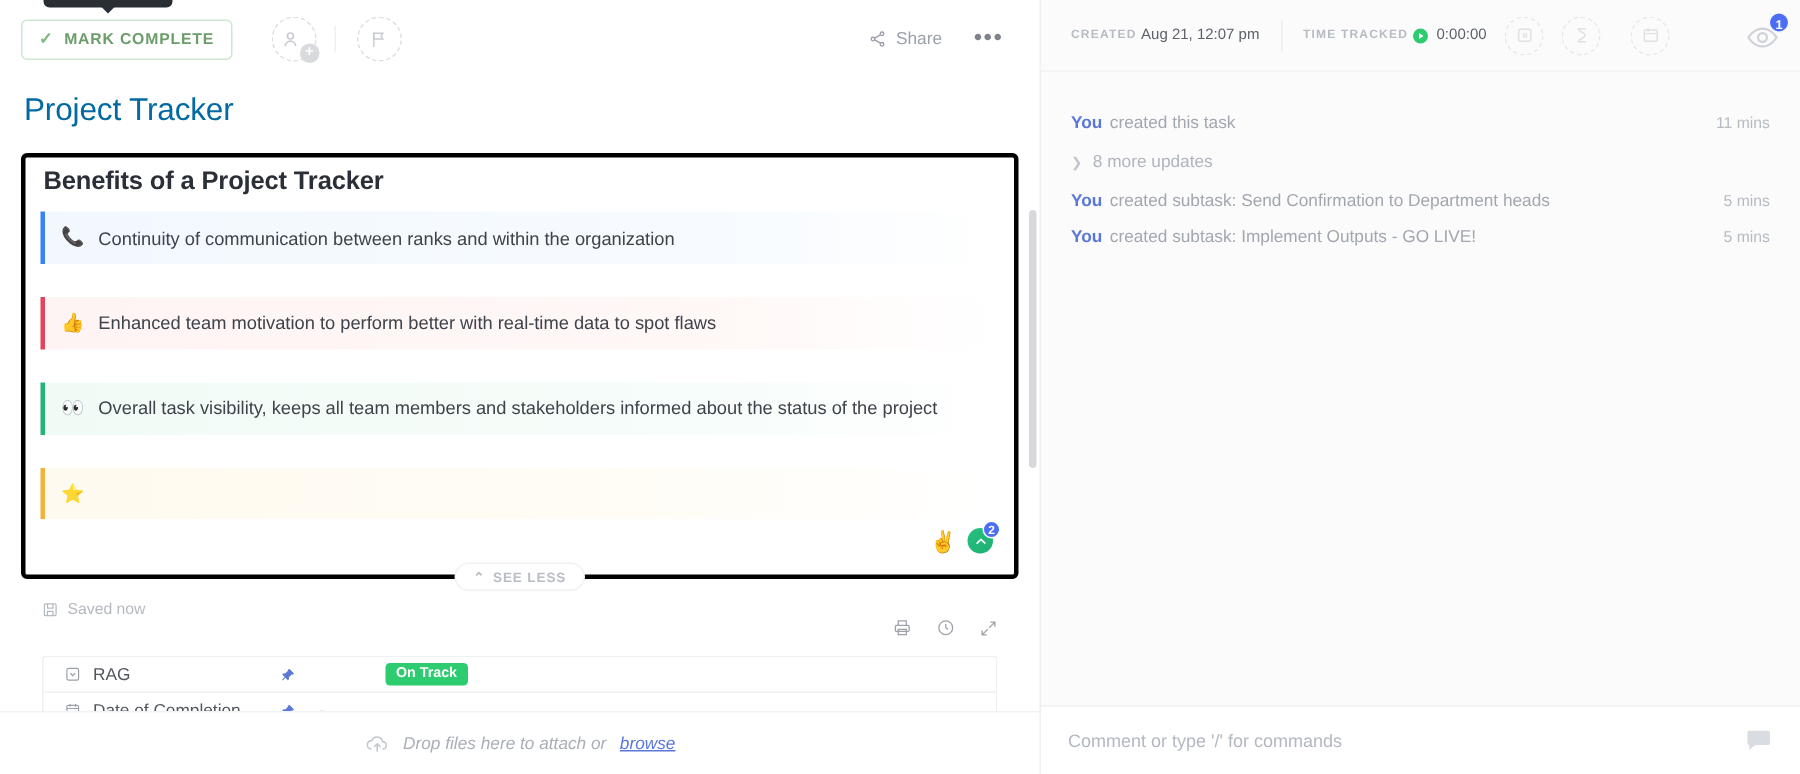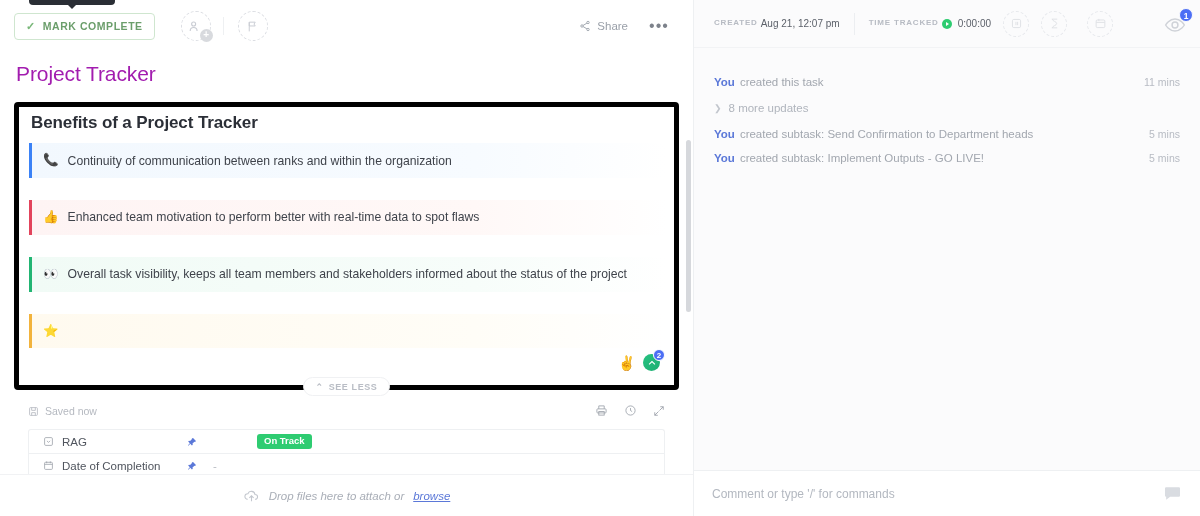--- a/index.html
+++ b/index.html
@@ -91,27 +91,27 @@
     content: ""; position: absolute;
     left: 50%; bottom: -4px; transform: translateX(-50%);
     border-left: 5px solid transparent;
     border-right: 5px solid transparent;
     border-top: 5px solid #2a2e35;
   }
 
   
   #task-body { padding: 8px 14px 0 14px; }
   #task-title {
-    font-size: 21px; font-weight: 400; color: #a21caf;
+    font-size: 21px; font-weight: 400; color: #0369a1;
     letter-spacing: -.1px;
     padding: 2px 2px 6px 2px;
   }
 
   #description-card {
-    border: 5px solid #000000;
+    border: 3px solid #000000;
     border-radius: 4px;
     margin-top: 10px;
     position: relative;
     padding: 0 0 14px 0;
   }
   #desc-heading {
     font-size: 17px; font-weight: 700; color: #2b2f37;
     padding: 6px 12px 10px 12px;
     letter-spacing: -.1px;
   }
@@ -159,23 +159,23 @@
     display: flex; align-items: center; gap: 5px;
     height: 19px; padding: 0 12px;
     border: 1px solid #f0f1f3; border-radius: 11px;
     background: #fff; color: #b9bdc5;
     font-size: 9px; font-weight: 700; letter-spacing: .6px;
     cursor: pointer;
   }
 
   
   #saved-bar {
-    display: flex; align-items: flex-end;
+    display: flex; align-items: flex-start;
     padding: 14px 14px 0 14px;
-    color: #b5b9c0; font-size: 10.5px;
+    color: #b5b9c0; font-size: 10.5px; flex-direction: column;
   }
   #saved-bar .saved-left { display: flex; align-items: center; gap: 6px; }
   #saved-bar .saved-icons { margin-left: auto; display: flex; align-items: center; gap: 16px; color: #9ea3ab; }
   #saved-bar .saved-icons > span { cursor: pointer; display: flex; }
 
   
   #custom-fields { margin: 12px 14px 0 14px; border: 1px solid #eef0f2; border-radius: 3px; border-bottom: none; }
   .field-row {
     display: flex; align-items: center;
     height: 24px;

